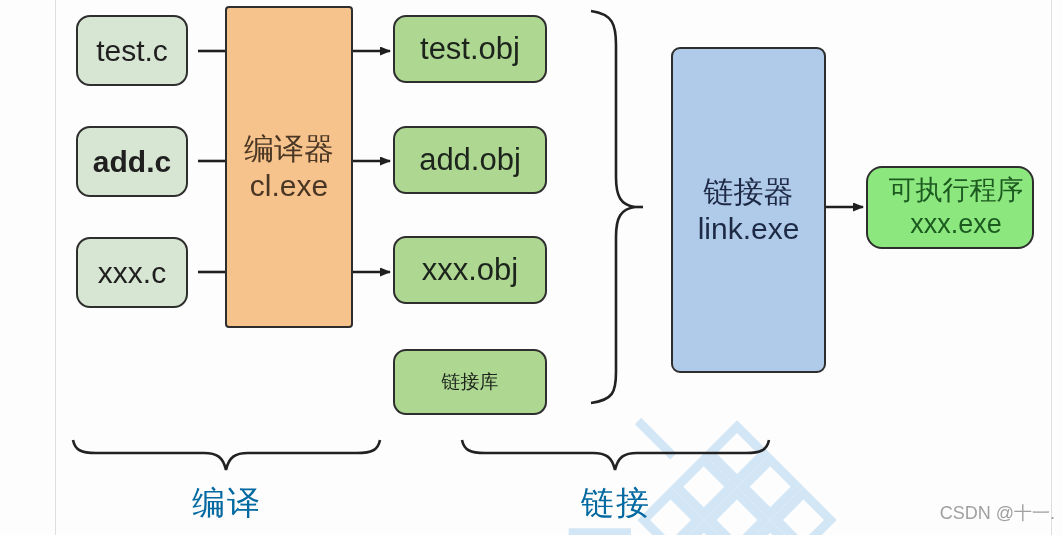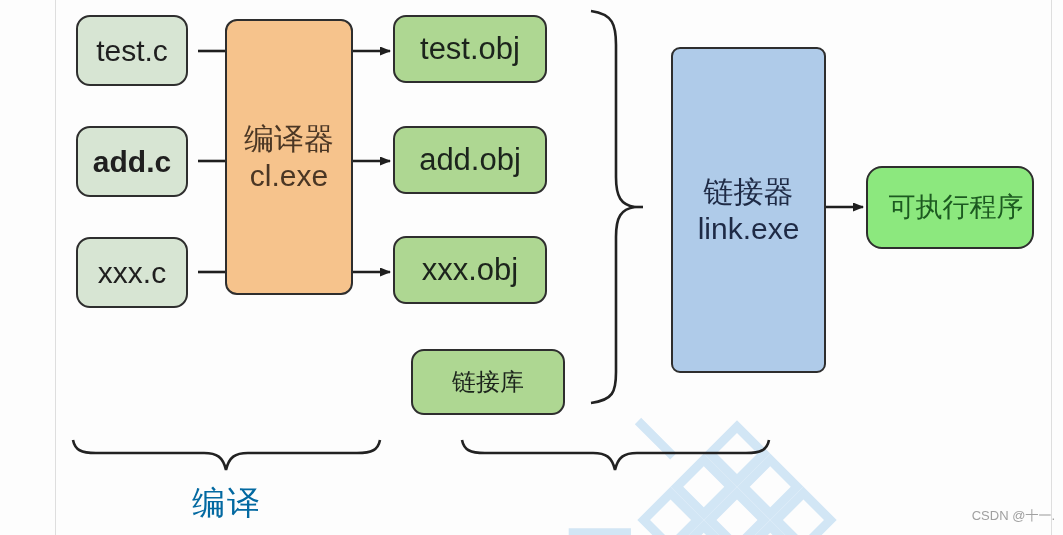--- a/index.html
+++ b/index.html
@@ -31,55 +31,55 @@
     width:112px;height:71px;left:76px;
   }
   .obj{
     background:#aed792;
     border-radius:13px;
     font-size:31px;color:#1c241c;
     width:154px;height:68px;left:393px;
   }
   .compiler{
     background:#f6c38c;
-    border-radius:12px;
+    border-radius:4px;
     font-size:30px;color:#4a3624;
-    left:225px;top:19px;width:128px;height:276px;
+    left:225px;top:6px;width:128px;height:322px;
     line-height:1.25;
   }
   .linker{
     background:#afcbe9;
     border-radius:9px;
     font-size:30px;color:#1e2a45;
     left:671px;top:47px;width:155px;height:326px;
     line-height:1.25;
   }
   .exe{
     background:#8ce87e;
     border-radius:16px;
     font-size:27px;color:#1c5a20;
     left:866px;top:166px;width:168px;height:83px;
     line-height:1.25;
     padding-left:12px;
   }
   .lib{
     background:#aed792;
     border-radius:13px;
-    font-size:24px;color:#1c241c;
-    width:154px;height:66px;left:393px;top:349px;margin-left:18px;
+    font-size:19px;color:#1c241c;
+    width:154px;height:66px;left:393px;top:349px;
   }
   .stage-label{
     position:absolute;
     font-size:33px;color:#0369a1;
     letter-spacing:2px;
   }
   #watermark-text{
     position:absolute;
     right:8px;bottom:10px;
-    font-size:13px;color:#a0a0a0;
+    font-size:18px;color:#a0a0a0;
   }
 </style>
 </head>
 <body>
 
 <div id="stage">
 
   <div class="edge-line" style="left:55px;"></div>
   <div class="edge-line" style="left:1051px;"></div>
 
@@ -165,19 +165,21 @@
     <span>链接库</span>
   </div>
 
   <div class="box linker">
     <span>链接器</span>
     <span>link.exe</span>
   </div>
 
   <div class="box exe">
     <span>可执行程序</span>
+    <span>xxx.exe</span>
   </div>
 
   <div class="stage-label" style="left:192px;top:481px;">编译</div>
+  <div class="stage-label" style="left:581px;top:481px;">链接</div>
 
   <div id="watermark-text">CSDN @十一.</div>
 
 </div>
 
 </body></html>

